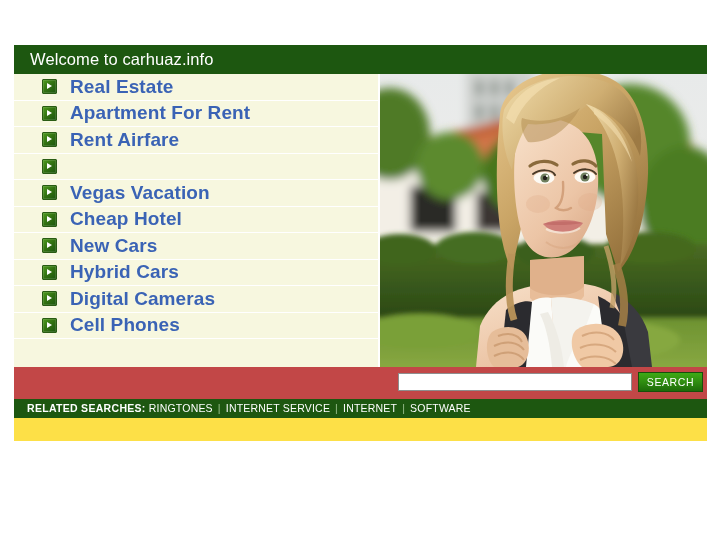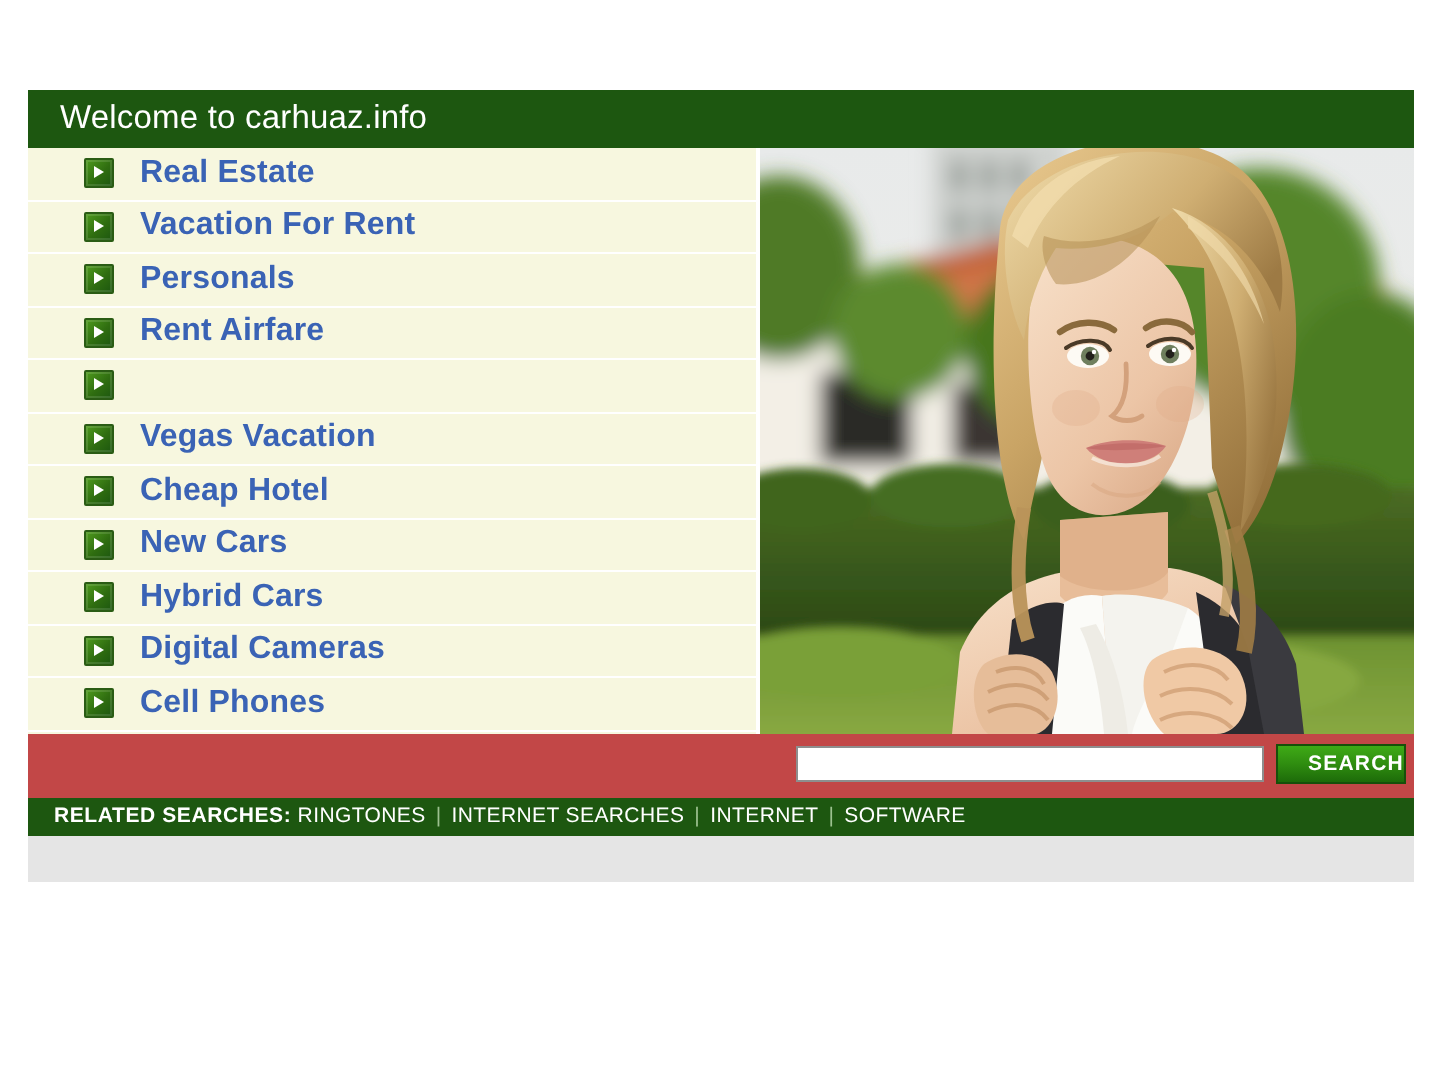--- a/index.html
+++ b/index.html
@@ -19,21 +19,21 @@
     background: #ffffff;
   }
 
   
   #card {
     position: absolute;
     left: 14px;
     top: 45px;
     width: 693px;
     height: 396px;
-    background: #e5e5e5;
+    background: #fde047;
   }
 
   
   #title-bar {
     height: 29px;
     background: #1d5710;
     color: #ffffff;
     font-size: 16.5px;
     line-height: 29px;
     padding-left: 16px;
@@ -104,21 +104,21 @@
     top: 3px;
     width: 0;
     height: 0;
     border-left: 5px solid #ffffff;
     border-top: 3.5px solid transparent;
     border-bottom: 3.5px solid transparent;
   }
 
   .link-text {
     color: #3a63b5;
-    font-size: 16px;
+    font-size: 19px;
     font-weight: bold;
     letter-spacing: .1px;
     white-space: nowrap;
   }
 
   
   #photo {
     position: relative;
     flex: 1 1 auto;
     overflow: hidden;
@@ -151,23 +151,23 @@
     position: absolute;
     left: 624px;
     top: 5px;
     width: 65px;
     height: 20px;
     background: linear-gradient(180deg,#3faa16 0%, #2f8d10 50%, #1d6b09 100%);
     border: 1px solid #17500a;
     color: #ffffff;
     font-family: "Liberation Sans", sans-serif;
     font-size: 10.5px;
-    font-weight: bold;
+    font-weight: normal;
     letter-spacing: .6px;
-    text-align: right;
+    text-align: center;
     line-height: 18px;
     cursor: pointer;
     padding: 0;
   }
 
   
   #related-bar {
     height: 19px;
     background: #1d5710;
     color: #ffffff;
@@ -206,25 +206,21 @@
 
     <div id="body-row">
 
       <ul id="link-list">
           <li class="link-row">
             <span class="arrow-icon"></span>
             <span class="link-text">Real Estate</span>
           </li>
           <li class="link-row">
             <span class="arrow-icon"></span>
-            <span class="link-text">Vacation For Rent</span>
-          </li>
-          <li class="link-row">
-            <span class="arrow-icon"></span>
-            <span class="link-text">Personals</span>
+            <span class="link-text">Apartment For Rent</span>
           </li>
           <li class="link-row">
             <span class="arrow-icon"></span>
             <span class="link-text">Rent Airfare</span>
           </li>
           <li class="link-row">
             <span class="arrow-icon"></span>
           </li>
           <li class="link-row">
             <span class="arrow-icon"></span>
@@ -405,17 +401,17 @@
       </div>
     </div>
 
     <div id="search-strip">
       <input id="search-input" type="text" placeholder="" value="" style="">
       <button id="search-button">SEARCH</button>
     </div>
 
     <div id="related-bar">
       <span class="rb-label">RELATED SEARCHES:</span>
-      <span id="related-bar-items"> <a class="rb-item" href="#">RINGTONES</a><span class="rb-sep">|</span><a class="rb-item" href="#">INTERNET SEARCHES</a><span class="rb-sep">|</span><a class="rb-item" href="#">INTERNET</a><span class="rb-sep">|</span><a class="rb-item" href="#">SOFTWARE</a></span>
+      <span id="related-bar-items"> <a class="rb-item" href="#">RINGTONES</a><span class="rb-sep">|</span><a class="rb-item" href="#">INTERNET SERVICE</a><span class="rb-sep">|</span><a class="rb-item" href="#">INTERNET</a><span class="rb-sep">|</span><a class="rb-item" href="#">SOFTWARE</a></span>
     </div>
 
   </div>
 </div>
 
 </body></html>

